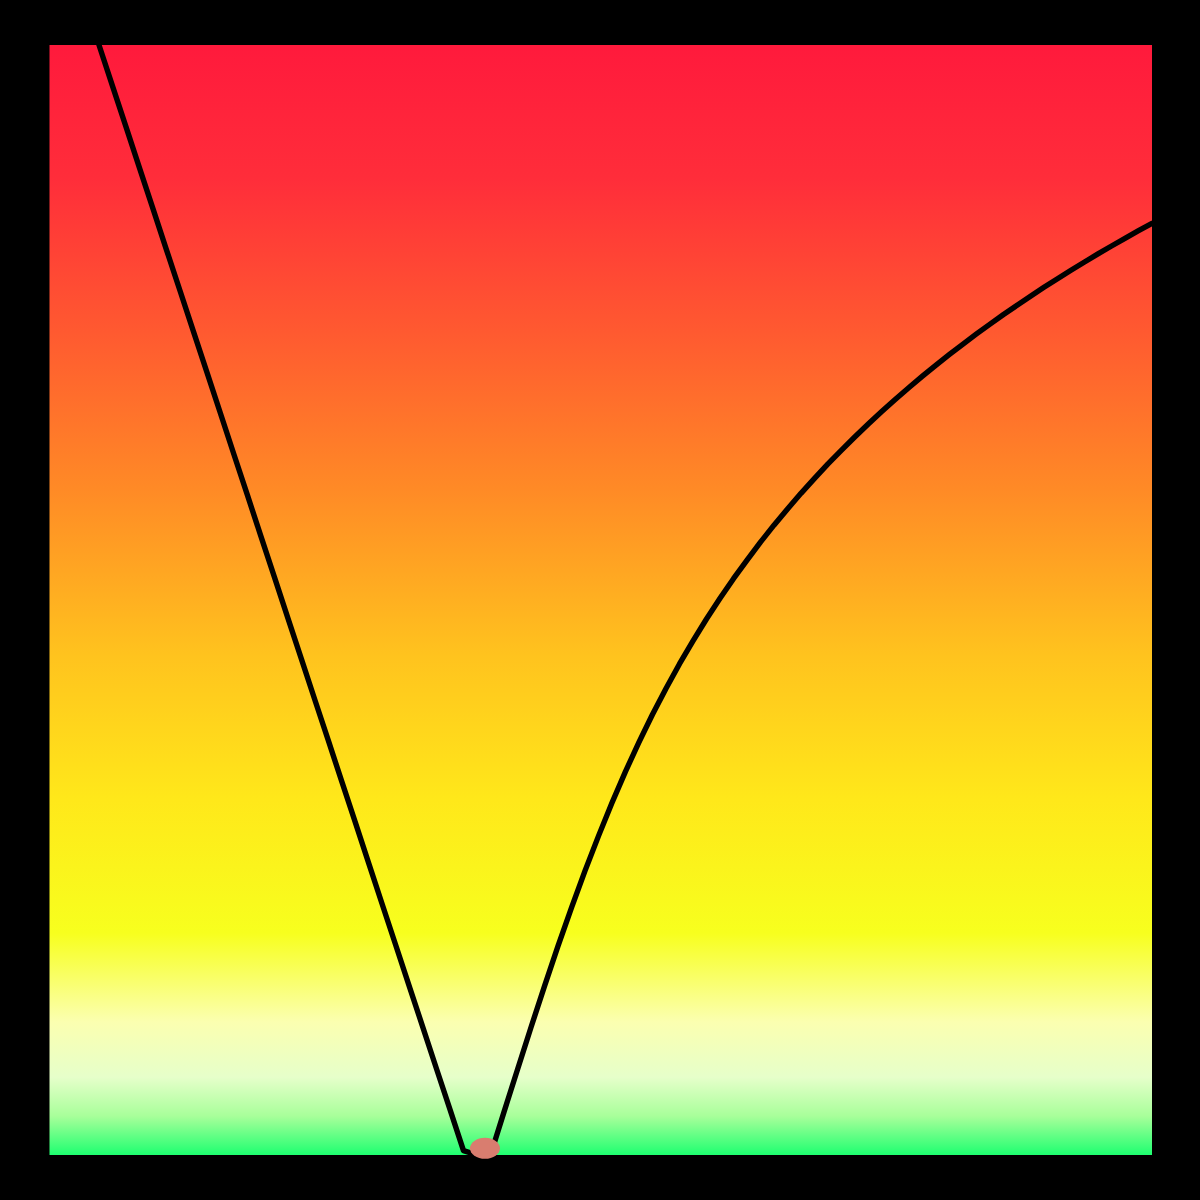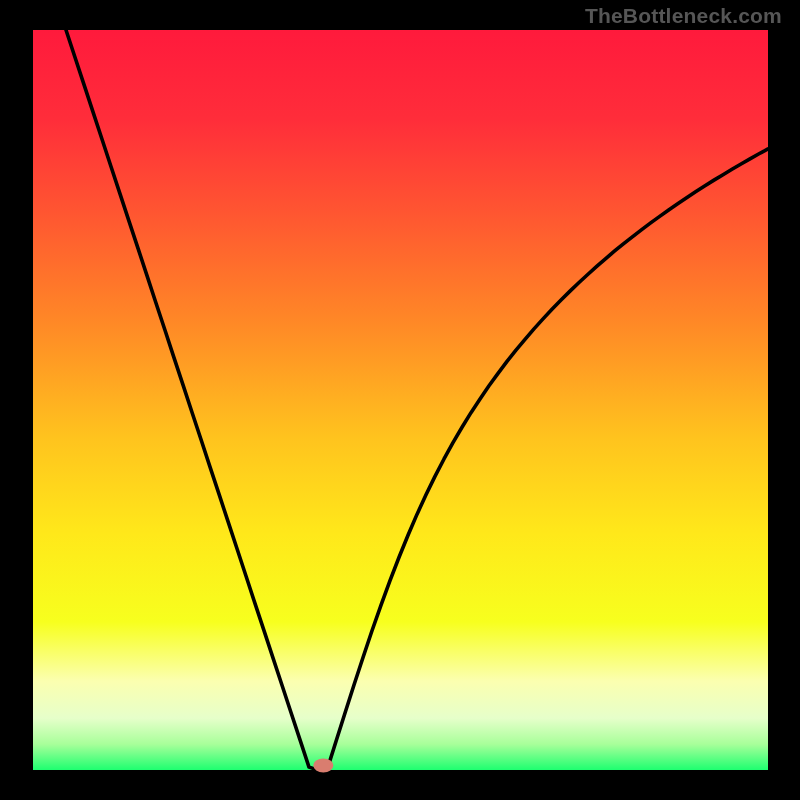--- a/index.html
+++ b/index.html
@@ -49,14 +49,13 @@
           <stop offset="88%" stop-color="#fbffb0"></stop>
           <stop offset="93%" stop-color="#e6ffca"></stop>
           <stop offset="96.5%" stop-color="#a8ff9a"></stop>
           <stop offset="100%" stop-color="#1eff70"></stop>
         </linearGradient>
     </defs>
     <rect id="plot-rect" fill="url(#bg-grad)" x="33" y="30" width="735" height="740"></rect>
     <path id="curve-path" fill="none" stroke="#000" stroke-width="3.6" stroke-linecap="round" stroke-linejoin="round" d="M66.00 30.00 L74.97 57.31 L84.01 84.61 L92.98 111.92 L102.02 139.22 L110.98 166.53 L120.02 193.84 L128.99 221.14 L138.03 248.37 L147.00 275.68 L155.97 302.99 L165.01 330.29 L173.97 357.60 L183.01 384.90 L191.98 412.21 L201.02 439.52 L209.99 466.82 L219.03 494.13 L228.00 521.43 L237.04 548.74 L246.00 576.05 L254.97 603.35 L264.01 630.66 L272.98 657.89 L282.02 685.20 L290.99 712.50 L300.03 739.81 L308.99 767.11 L318.03 770.00 L327.00 770.00 L335.97 741.44 L345.01 713.02 L353.97 684.97 L363.01 657.45 L371.98 630.73 L381.02 605.05 L389.99 580.56 L399.03 557.25 L408.00 535.20 L416.96 514.40 L426.00 494.79 L434.97 476.37 L444.01 458.98 L452.98 442.62 L462.02 427.23 L470.99 412.65 L480.03 398.89 L488.99 385.79 L498.03 373.36 L507.00 361.45 L515.97 350.12 L525.01 339.32 L533.98 328.89 L543.02 318.90 L551.98 309.28 L561.02 300.03 L569.99 291.15 L579.03 282.49 L588.00 274.20 L596.97 266.13 L606.01 258.29 L614.97 250.74 L624.01 243.42 L632.98 236.31 L642.02 229.36 L650.99 222.62 L660.03 216.11 L669.00 209.67 L678.04 203.53 L687.00 197.46 L695.97 191.54 L705.01 185.77 L713.98 180.15 L723.02 174.67 L731.99 169.27 L741.03 164.01 L749.99 158.91 L759.03 153.80 L768.00 148.92"></path>
     <ellipse id="marker-dot" rx="10" ry="7" cx="323.325" cy="765.56" fill="#d97d6f"></ellipse>
   </svg>
-  <div class="watermark">TheBottleneck.com</div>
 </div>
 
 </body></html>

